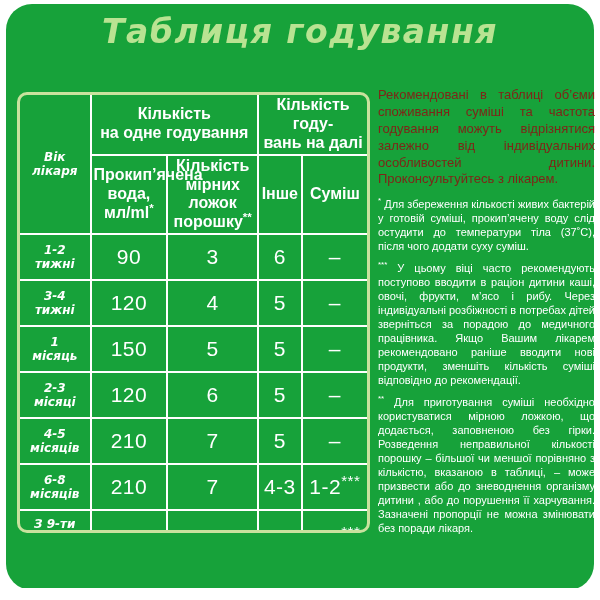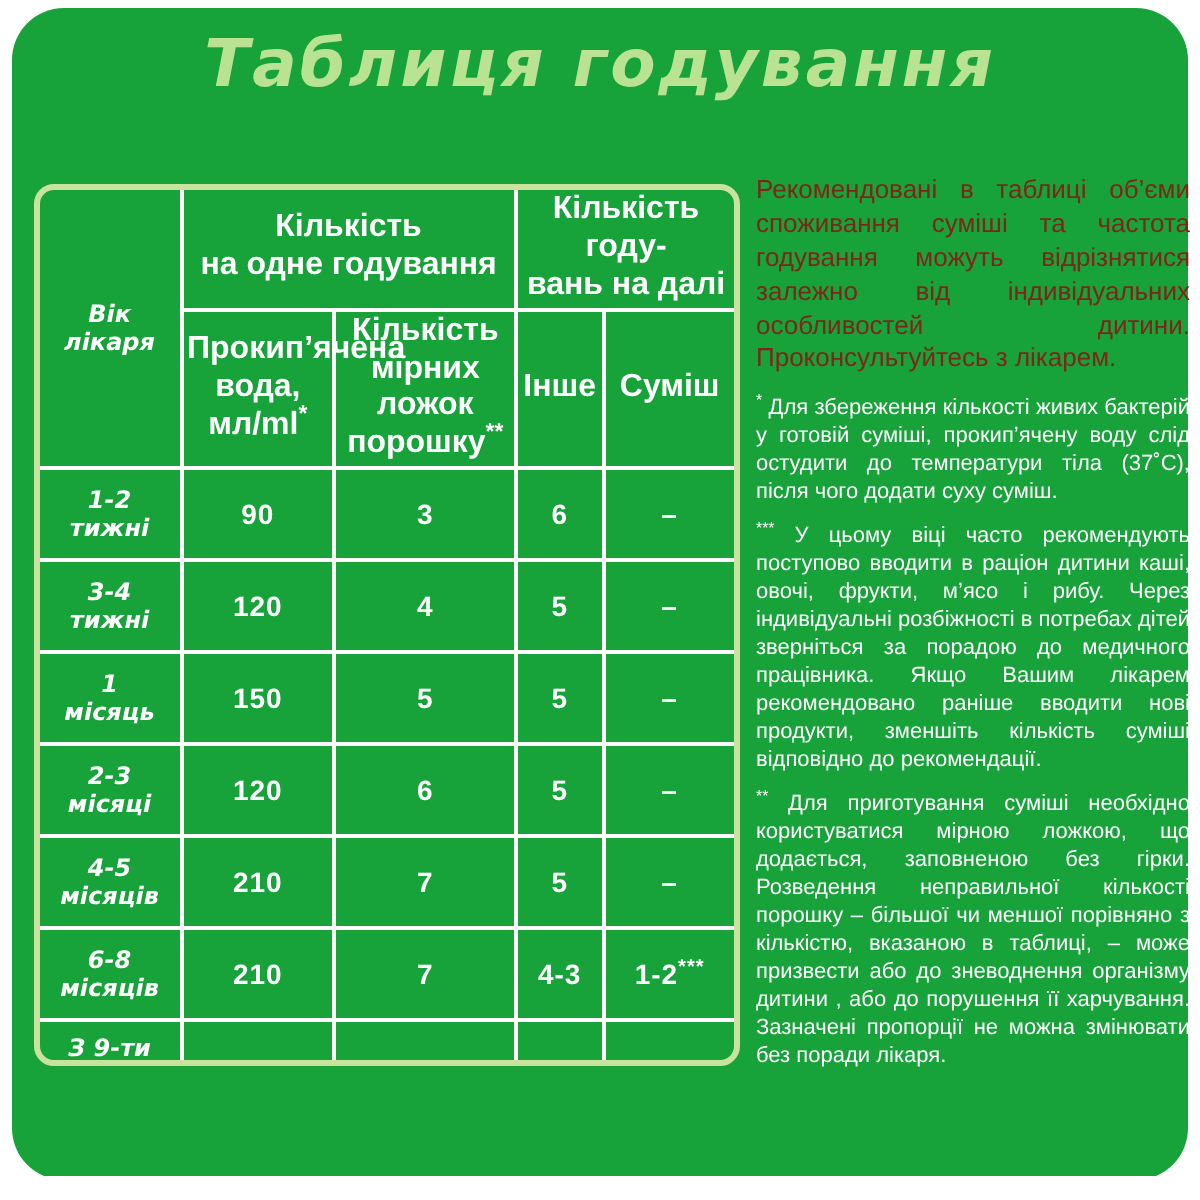--- a/index.html
+++ b/index.html
@@ -43,21 +43,21 @@
   .group-h, .sub-h {
     font-size:16px; font-weight:bold; line-height:1.18;
     white-space:pre-line;
   }
   .age-cell {
     font-family:"DejaVu Sans", sans-serif;
     font-style:italic; font-weight:600;
     color:#abe084; font-size:12px; line-height:1.2;
     white-space:pre-line;
   }
-  .num { font-size:14px; font-weight:bold; letter-spacing:0.5px; }
+  .num { font-size:21px; font-weight:normal; letter-spacing:0.5px; }
   thead tr.r-group { height:44px; }
   thead tr.r-sub   { height:53px; }
   tbody tr { height:46px; }
   tbody tr:last-child { height:56px; }
   sup { line-height:0; font-size:0.72em; }
 
   
   .right-panel {
     position:absolute; left:378px; top:87px; width:217px;
     color:#ffffff; text-align:justify;

